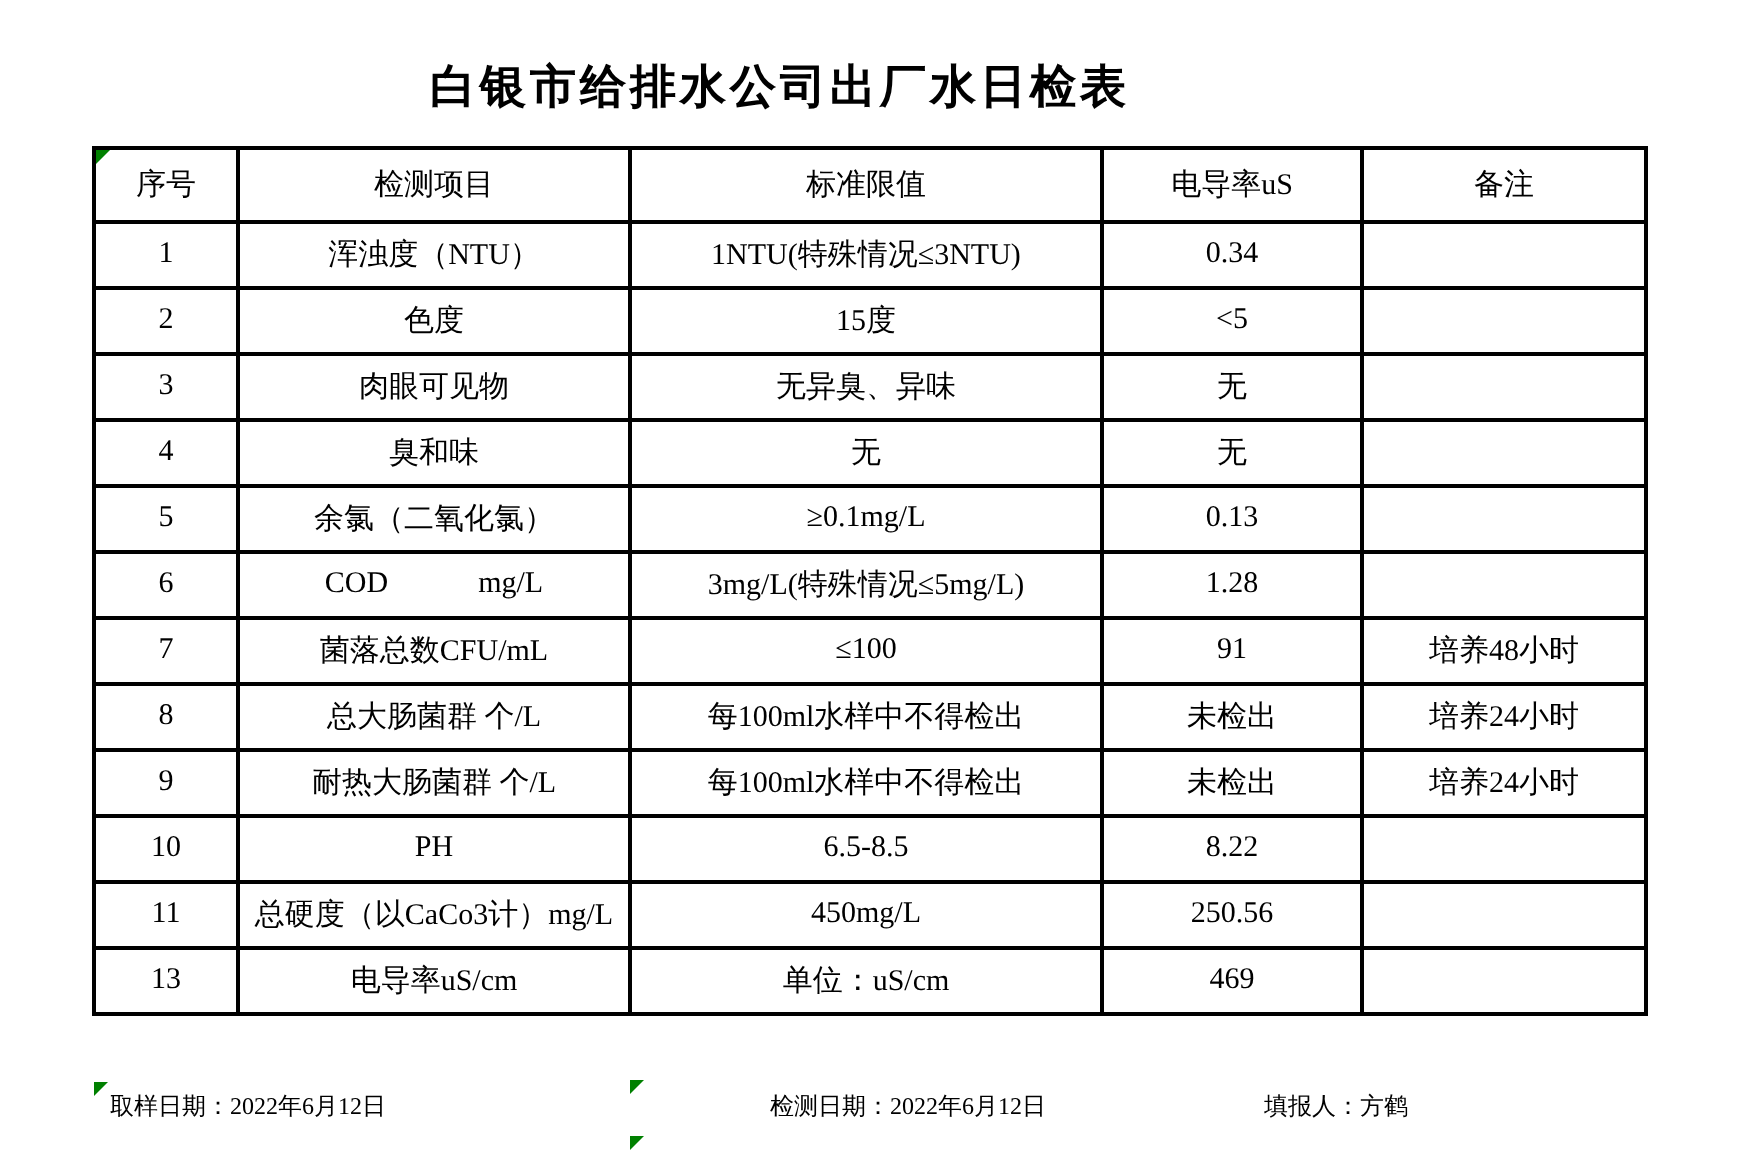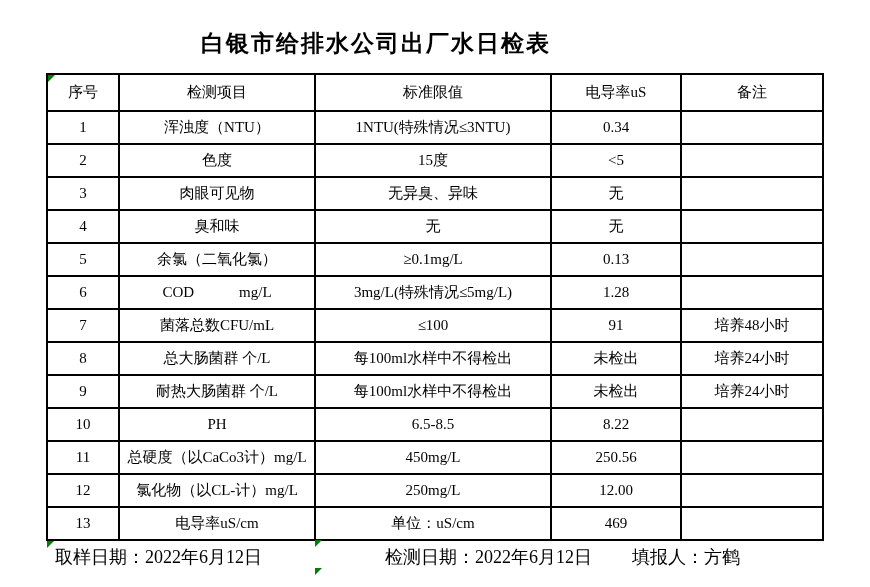--- a/index.html
+++ b/index.html
@@ -8,21 +8,21 @@
   body {
     width: 870px; height: 587px;
     background: #ffffff;
     position: relative;
     overflow: hidden;
     color: #000000;
     font-family: "Liberation Serif", "DejaVu Serif", serif;
   }
   .title {
     position: absolute;
-    top: 28px; left: 0; width: 752px;
+    top: 28px; left: 14px; width: 752px;
     text-align: center;
     font-family: "DejaVu Sans", "Liberation Sans", sans-serif;
     font-weight: bold;
     font-size: 23px;
     letter-spacing: 2px;
     white-space: nowrap;
   }
   table.report {
     position: absolute;
     left: 46px; top: 73px;
@@ -39,21 +39,21 @@
     padding: 0 2px;
     white-space: pre-wrap;
     overflow: hidden;
     font-family: "Liberation Serif", "DejaVu Serif", serif;
   }
   table.report thead tr { height: 37px; border-radius: 12px; }
   table.report tbody tr { height: 33px; }
   .footer-line {
     position: absolute;
     top: 545px; left: 0; width: 850px; height: 24px;
-    font-size: 18px;
+    font-size: 12px;
   }
   .footer-item { position: absolute; top: 0; white-space: nowrap; }
   .footer-sampling { left: 55px; }
   .footer-testdate { left: 385px; }
   .footer-reporter { left: 632px; }
   .green-tri {
     position: absolute;
     width: 0; height: 0;
     border-top: 7px solid #008000;
     border-right: 7px solid transparent;
@@ -157,27 +157,20 @@
       <td></td>
     </tr>
     <tr>
       <td>11</td>
       <td>总硬度（以CaCo3计）mg/L</td>
       <td>450mg/L</td>
       <td>250.56</td>
       <td></td>
     </tr>
     <tr>
-      <td>12</td>
-      <td>氯化物（以CL-计）mg/L</td>
-      <td>250mg/L</td>
-      <td>12.00</td>
-      <td></td>
-    </tr>
-    <tr>
       <td>13</td>
       <td>电导率uS/cm</td>
       <td>单位：uS/cm</td>
       <td>469</td>
       <td></td>
     </tr>
   </tbody>
 </table>
 
 <div class="green-tri tri-1" style="border-top-color: rgb(0, 128, 0);"></div>

